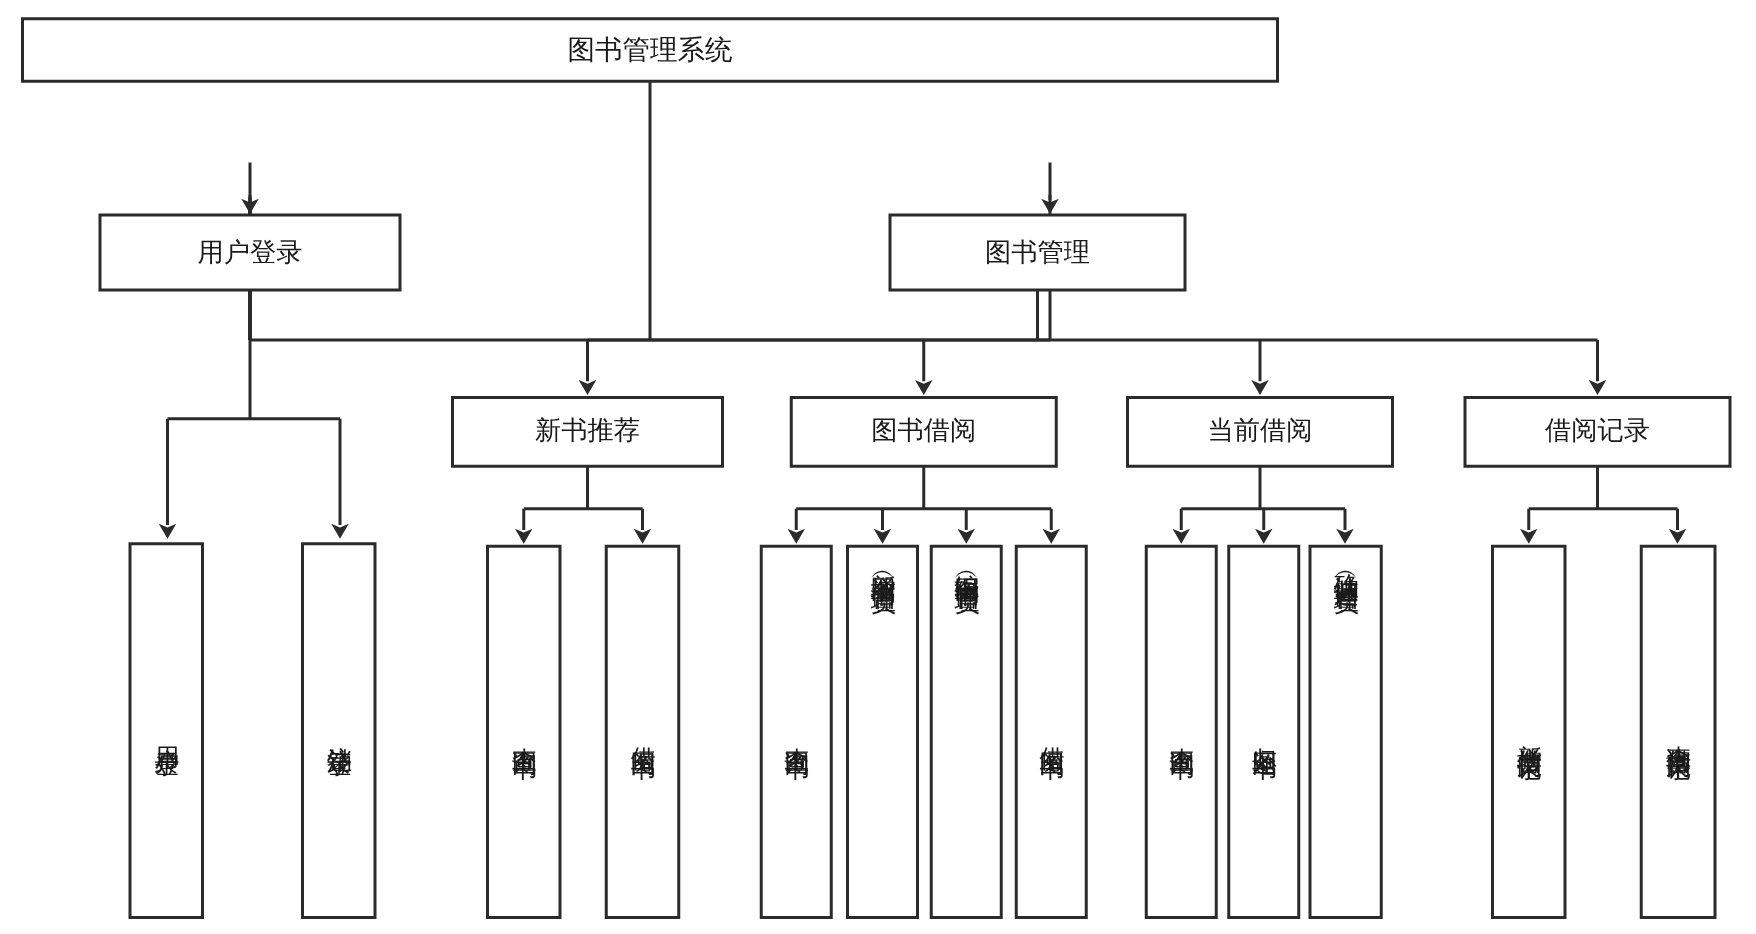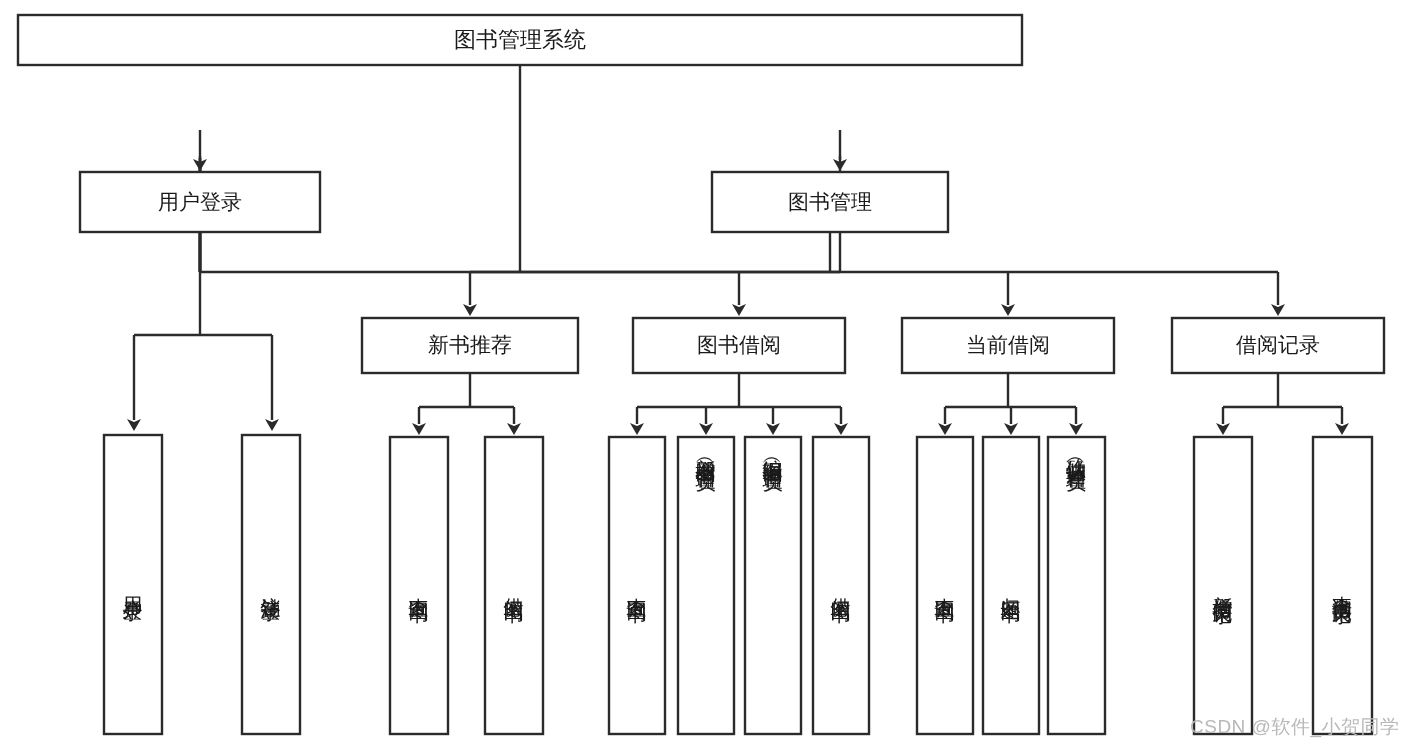--- a/index.html
+++ b/index.html
@@ -225,15 +225,14 @@
       <div class="leaf-text" style="left: 678px; top: 443px; width: 56px; height: 291px;">新增图书（管理员）</div>
       <div class="leaf-text" style="left: 745px; top: 443px; width: 56px; height: 291px;">编辑图书（管理员）</div>
       <div class="leaf-text centered" style="left: 813px; top: 437px; width: 56px; height: 297px;">借阅图书</div>
       <div class="leaf-text centered" style="left: 917px; top: 437px; width: 56px; height: 297px;">查询图书</div>
       <div class="leaf-text centered" style="left: 983px; top: 437px; width: 56px; height: 297px;">归还图书</div>
       <div class="leaf-text" style="left: 1048px; top: 443px; width: 57px; height: 291px;">确认归还（管理员）</div>
       <div class="leaf-text centered" style="left: 1194px; top: 437px; width: 58px; height: 297px;">新增借阅记录</div>
       <div class="leaf-text centered" style="left: 1313px; top: 437px; width: 59px; height: 297px;">查询借阅记录</div>
     </div>
 
-  <div class="watermark" style="left: 1190px; top: 714px;">CSDN @软件_小贺同学</div>
 
 </div>
 
 </body></html>

